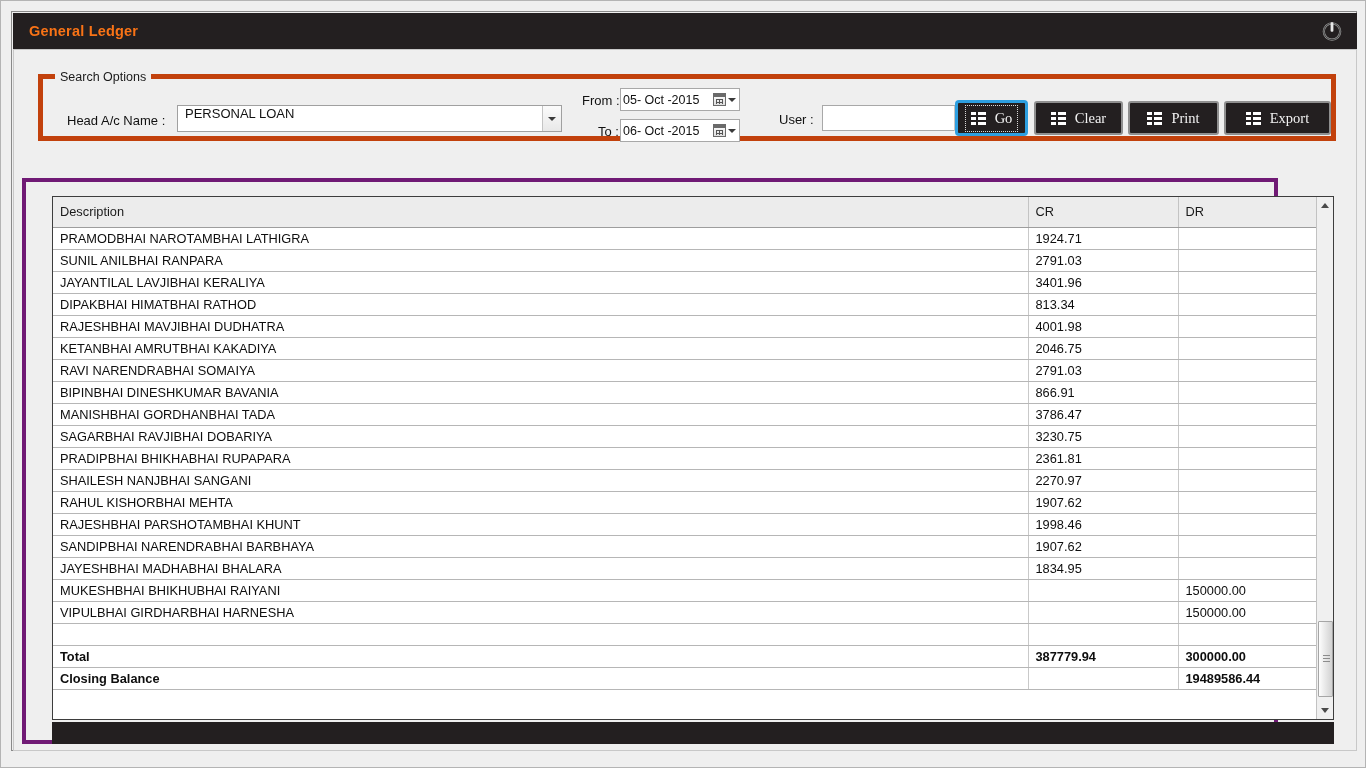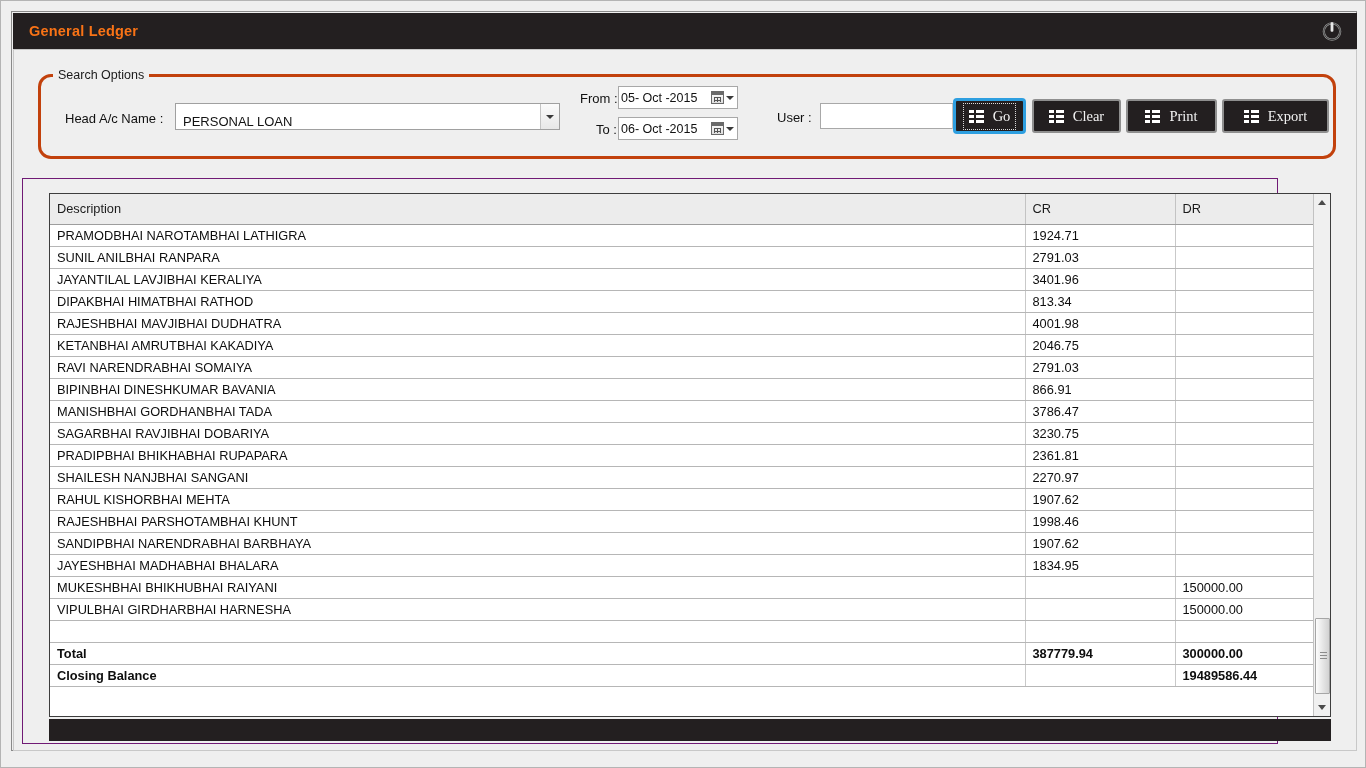--- a/index.html
+++ b/index.html
@@ -60,23 +60,23 @@
     left: 1px; top: 37px;
     width: 1344px; height: 702px;
     background: #efefef;
     border: 1px solid #c8c8c8;
   }
 
   
   #search-group {
     position: absolute;
     left: 24px; top: 24px;
-    width: 1298px; height: 85px;
-    border: 3px solid #c2410c;
-    border-radius: 13px;
+    width: 1298px; height: 67px;
+    border: 5px solid #c2410c;
+    border-radius: 0;
     background: #efefef;
   }
   #search-legend {
     position: absolute;
     left: 12px; top: -9px;
     background: #efefef;
     padding: 0 5px;
     font-size: 12.5px;
     color: #1a1a1a;
     white-space: nowrap;
@@ -89,21 +89,21 @@
   }
 
   
   #head-ac-label { position: absolute; left: 24px; top: 34px; }
   #head-ac-combo {
     position: absolute;
     left: 134px; top: 26px;
     width: 385px; height: 27px;
     background: #ffffff;
     border: 1px solid #a0a0a0;
-    display: flex; align-items: flex-end;
+    display: flex; align-items: flex-start;
     cursor: pointer;
   }
   #head-ac-value {
     flex: 1;
     font-size: 13px;
     color: #121212;
     padding-left: 7px;
     white-space: nowrap;
     overflow: hidden;
   }
@@ -217,21 +217,21 @@
   #btn-clear { left: 991px; width: 89px; }
   #btn-print { left: 1085px; width: 91px; }
   #btn-export{ left: 1181px; width: 107px; }
 
   
   #grid-panel {
     position: absolute;
     left: 8px; top: 128px;
     width: 1256px; height: 566px;
     background: #efefef;
-    border: 1px solid #701a75;
+    border: 4px solid #701a75;
   }
   #grid-wrap {
     position: absolute;
     left: 26px; top: 14px;
     width: 1282px; height: 524px;
     background: #ffffff;
     border: 1px solid #3d3d3d;
     display: flex;
     overflow: hidden;
   }

